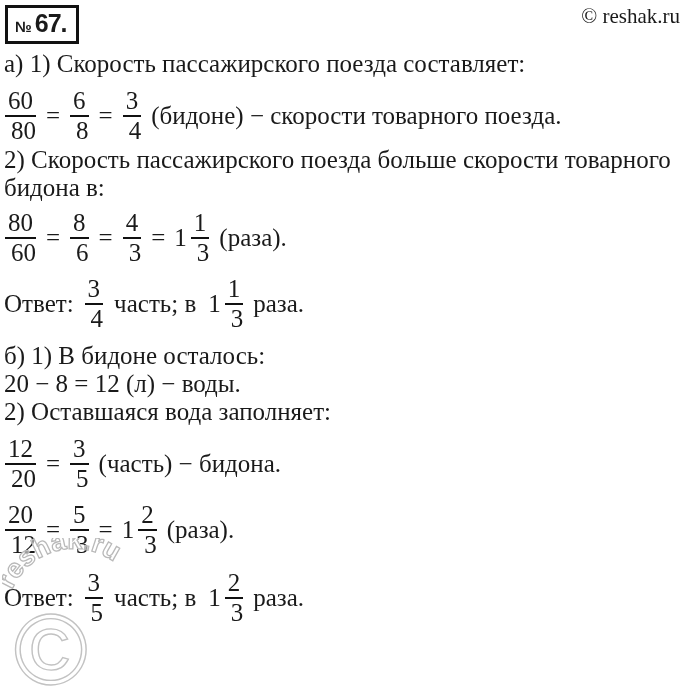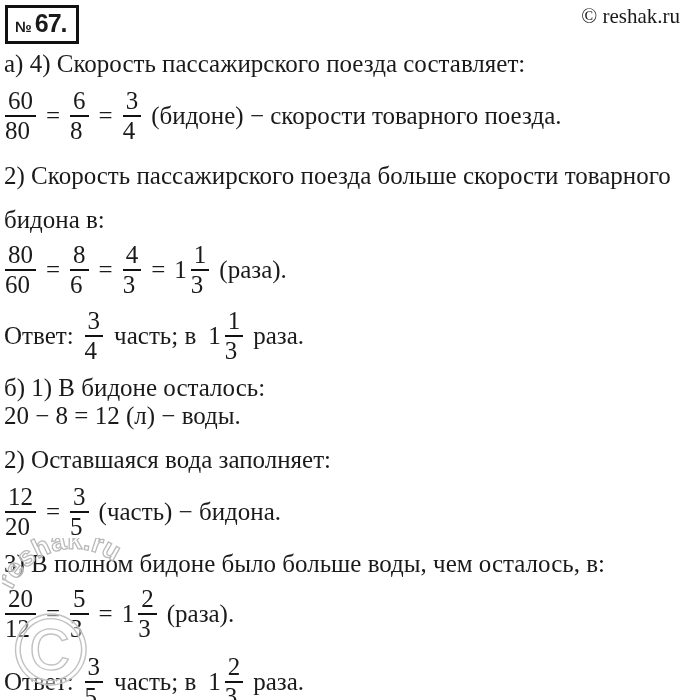--- a/index.html
+++ b/index.html
@@ -29,27 +29,27 @@
   }
 
   
   .content { position: absolute; top: 0; left: 0; width: 700px; padding: 50px 0 0 4px; }
   .line { white-space: nowrap; }
   .t { font-size: 25px; line-height: 28px; }
   .eqline { display: flex; align-items: center; font-size: 25px; height: 60px; }
 
   .mt8  { margin-top: 8px; }
   .mt10 { margin-top: 0; }
-  .mt12 { margin-top: 16px; }
+  .mt12 { margin-top: 0; }
   .mt6  { margin-top: 6px; }
   .mt4  { margin-top: 8px; }
 
   
   .frac {
-    display: inline-flex; flex-direction: column; align-items: flex-start;
+    display: inline-flex; flex-direction: column; align-items: flex-end;
     line-height: 1.06; margin: 0 1px; text-align: center;
   }
   .fnum { border-bottom: 2px solid #111; padding: 0 3px 1px 3px; }
   .fden { padding-top: 1px; }
   .mixed { display: inline-flex; align-items: center; }
   .mixed .whole { margin-right: 3px; }
   .eqs { margin: 0 9px; }
   .tail { margin-left: 9px; }
   .mid { margin: 0 12px 0 10px; }
   .ans-label { margin-right: 10px; }
@@ -68,21 +68,21 @@
 
   <div class="problem-box">
     <span class="numero">№</span>
     <span class="prob-num">67.</span>
   </div>
   <div class="copyright">© reshak.ru</div>
 
   <div class="content">
 
     <div class="line t">
-      <span>а) 4) Скорость пассажирского поезда составляет:</span>
+      <span>а) 1) Скорость пассажирского поезда составляет:</span>
     </div>
 
     <div class="line eqline mt8">
       <span class="frac">
         <span class="fnum">60</span>
         <span class="fden">80</span>
       </span>
       <span class="eqs">=</span>
       <span class="frac">
         <span class="fnum">6</span>
@@ -164,23 +164,20 @@
         <span class="fden">20</span>
       </span>
       <span class="eqs">=</span>
       <span class="frac">
         <span class="fnum">3</span>
         <span class="fden">5</span>
       </span>
       <span class="tail">(часть) − бидона.</span>
     </div>
 
-    <div class="line t mt8">
-      <span>3) В полном бидоне было больше воды, чем осталось, в:</span>
-    </div>
 
     <div class="line eqline mt6">
       <span class="frac">
         <span class="fnum">20</span>
         <span class="fden">12</span>
       </span>
       <span class="eqs">=</span>
       <span class="frac">
         <span class="fnum">5</span>
         <span class="fden">3</span>

